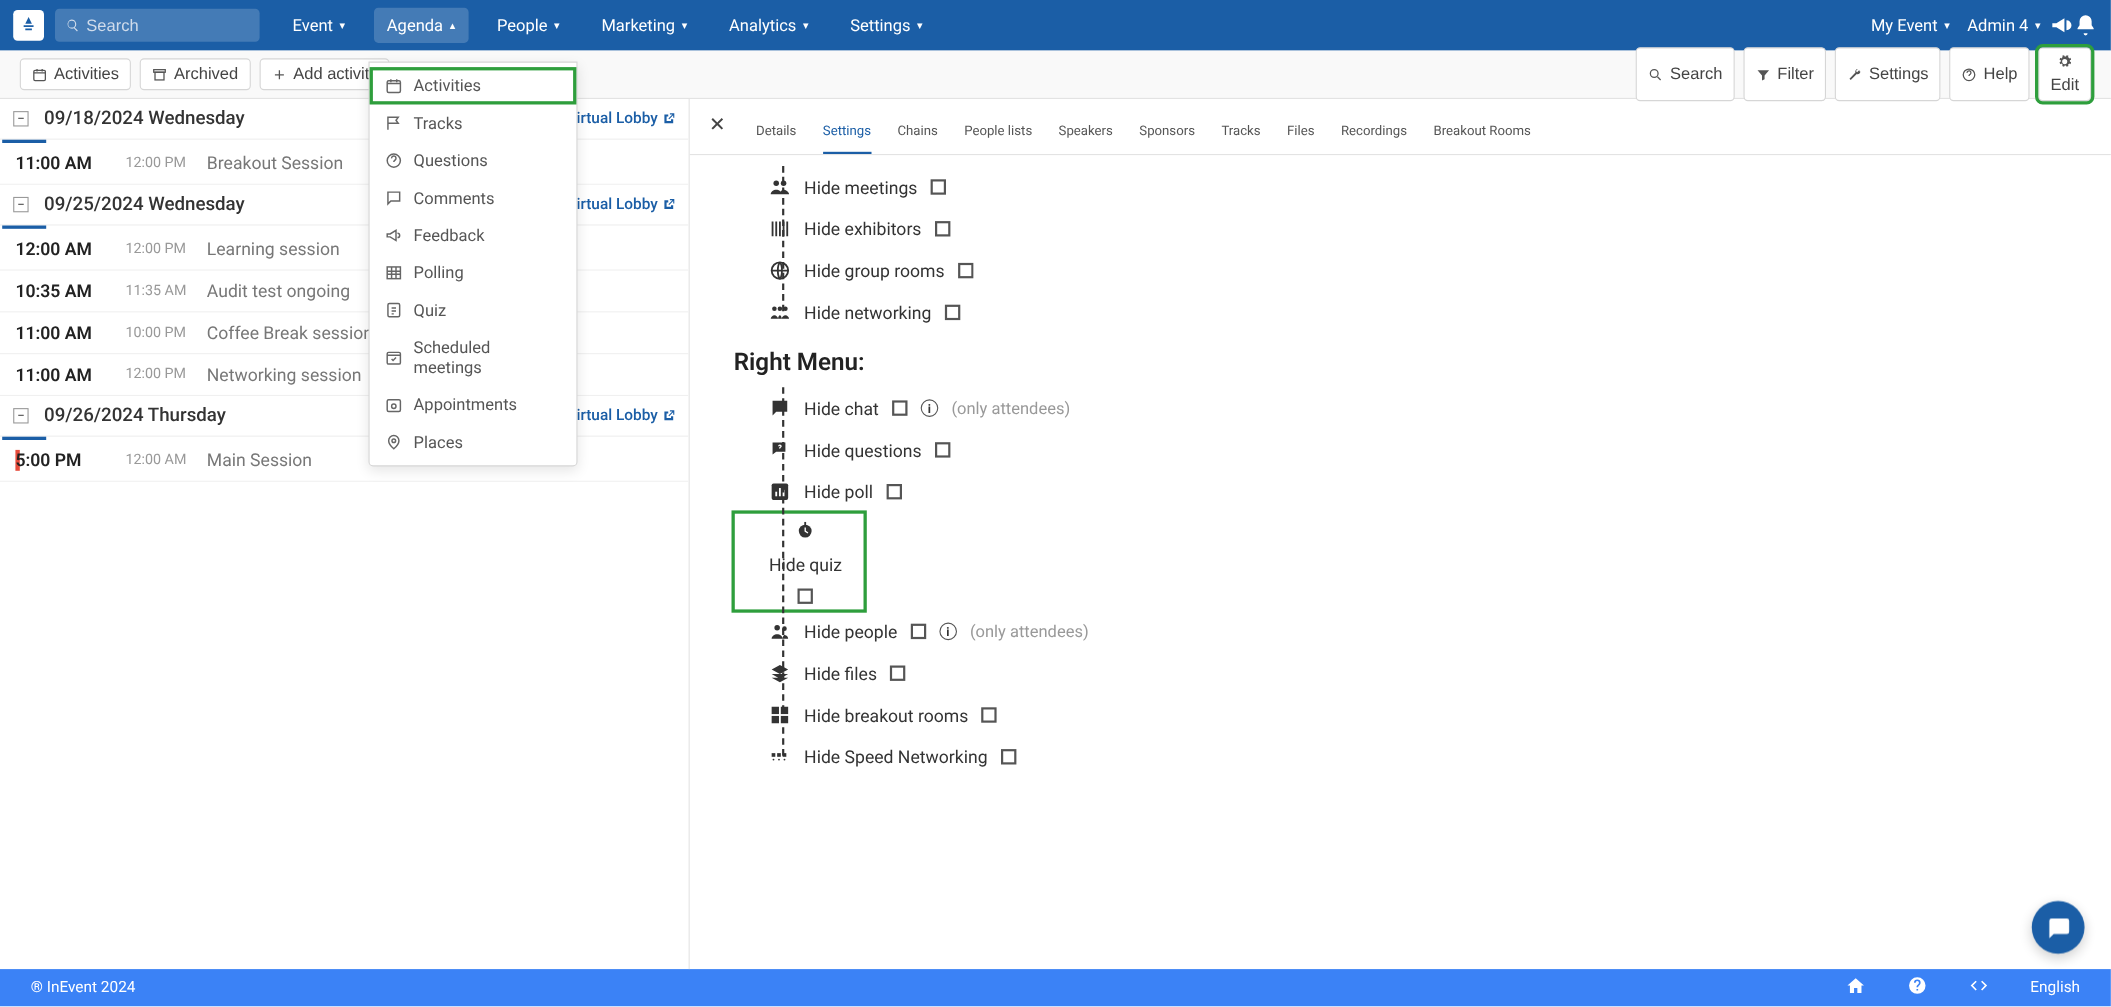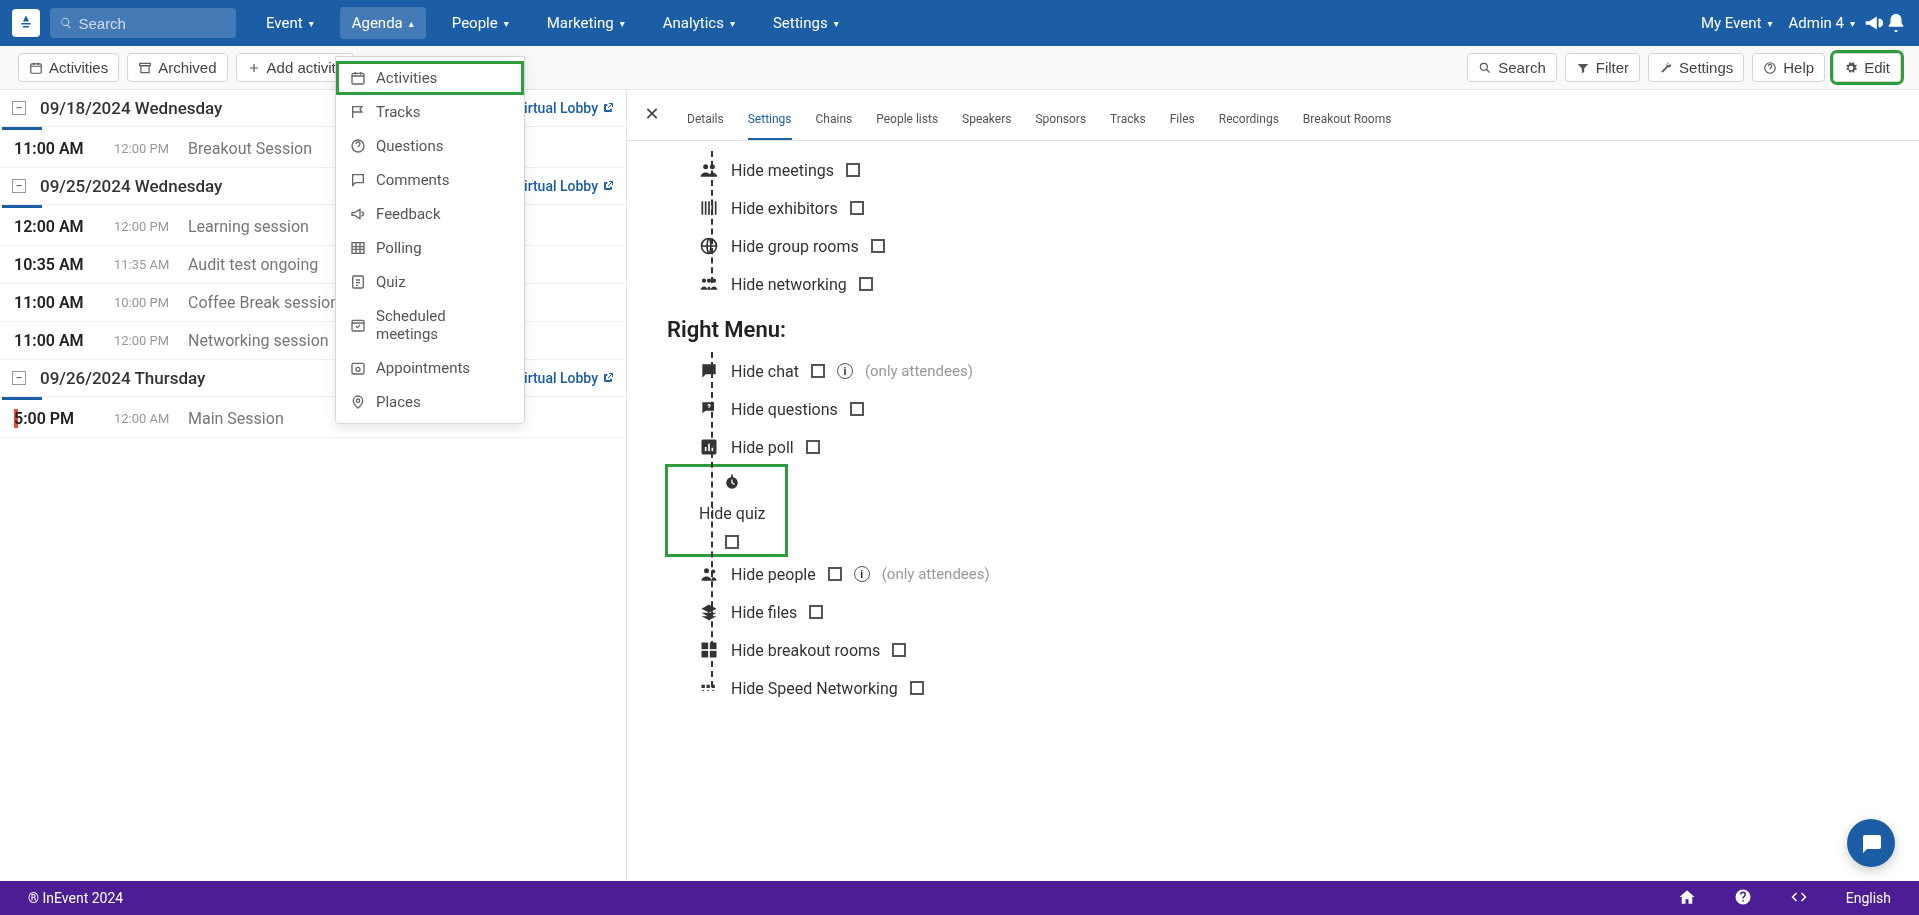--- a/index.html
+++ b/index.html
@@ -19,21 +19,21 @@
 .nav-item .chev { margin-left: 6px; font-size: 10px; }
 .navbar-right { margin-left: auto; display: flex; align-items: center; gap: 0; justify-content: flex-end; }
 .navbar-right .nav-item { padding: 6px 8px; }
 .icon-btn-white { width: 22px; height: 22px; display: flex; align-items: center; justify-content: center; cursor: pointer; }
 
 
 .toolbar { height: 44px; border-bottom: 1px solid #e3e3e3; display: flex; align-items: center; padding: 0 18px; gap: 8px; background: #f9f9f9; position: relative; z-index: 5; }
 .tbtn { border: 1px solid #d6d6d6; background: #fff; border-radius: 4px; padding: 5px 10px; display: inline-flex; align-items: center; gap: 6px; font-size: 15px; cursor: pointer; color: #444; }
 .tbtn svg { width: 14px; height: 14px; }
 .toolbar-right { margin-left: auto; display: flex; gap: 8px; }
-.tbtn.edit { outline: 3px solid #2e9e3c; border-radius: 4px; }
+.tbtn.edit { outline: 3px solid #2e9e3c; border-radius: 4px; flex-direction: column; }
 
 
 .dropdown { position: absolute; left: 335px; top: 56px; width: 190px; background: #fff; border: 1px solid #d6d6d6; border-radius: 0 0 4px 4px; box-shadow: 0 4px 12px rgba(0,0,0,0.1); z-index: 100; padding: 4px 0; }
 .dropdown-item { display: flex; align-items: center; gap: 10px; padding: 8px 14px; font-size: 15px; color: #555; cursor: pointer; }
 .dropdown-item.hl { outline: 3px solid #2e9e3c; outline-offset: -3px; }
 .dropdown-item svg, .dropdown-item .ico { width: 16px; height: 16px; flex-shrink: 0; display:inline-flex; align-items:center; justify-content:center; }
 
 
 .main { display: flex; height: calc(100vh - 46px - 44px - 34px); }
 .agenda-list { width: 627px; border-right: 1px solid #e3e3e3; overflow-y: auto; }
@@ -57,21 +57,21 @@
 .vdash { position: absolute; left: 44px; top: 0; bottom: 20px; border-left: 2px dashed #333; }
 .setting-row { display: flex; align-items: center; gap: 12px; padding: 9px 0 9px 32px; font-size: 16px; color: #333; }
 .setting-row .row-icon { width: 20px; display: inline-flex; justify-content: center; color: #333; }
 .setting-row .chk { width: 14px; height: 14px; border: 2px solid #555; display: inline-block; cursor: pointer; }
 .setting-row .info-icon { width: 16px; height: 16px; border: 1.5px solid #555; border-radius: 50%; display:inline-flex; align-items:center; justify-content:center; font-size:11px; font-weight:bold; }
 .setting-row .hint { color: #999; font-size: 15px; }
 .setting-row.hl { outline: 3px solid #2e9e3c; outline-offset: -1px; display: inline-flex; padding: 6px 20px 6px 32px; margin-left:0;flex-direction:column; }
 .section-title { font-weight: 600; font-size: 22px; padding: 14px 0 10px 0; color: #222; }
 
 
-.footer { height: 34px; background: #4c1d95; color: #fff; display: flex; align-items: center; padding: 0 28px; font-size: 14px; }
+.footer { height: 34px; background: #3b82f6; color: #fff; display: flex; align-items: center; padding: 0 28px; font-size: 14px; }
 .footer-right { margin-left: auto; display: flex; align-items: center; gap: 38px; }
 .footer-right svg { width: 18px; height: 18px; fill: #fff; }
 
 
 .chat-bubble { position: fixed; right: 24px; bottom: 48px; width: 48px; height: 48px; background: #1b5ea6; border-radius: 50%; display:flex; align-items:center; justify-content:center; cursor:pointer; box-shadow: 0 4px 12px rgba(0,0,0,0.2); }
 .chat-bubble svg { width: 24px; height: 24px; fill:#fff; }
 
 
 .detail-body::-webkit-scrollbar { width: 10px; }
 .detail-body::-webkit-scrollbar-thumb { background: #ccc; border-radius: 5px; }

